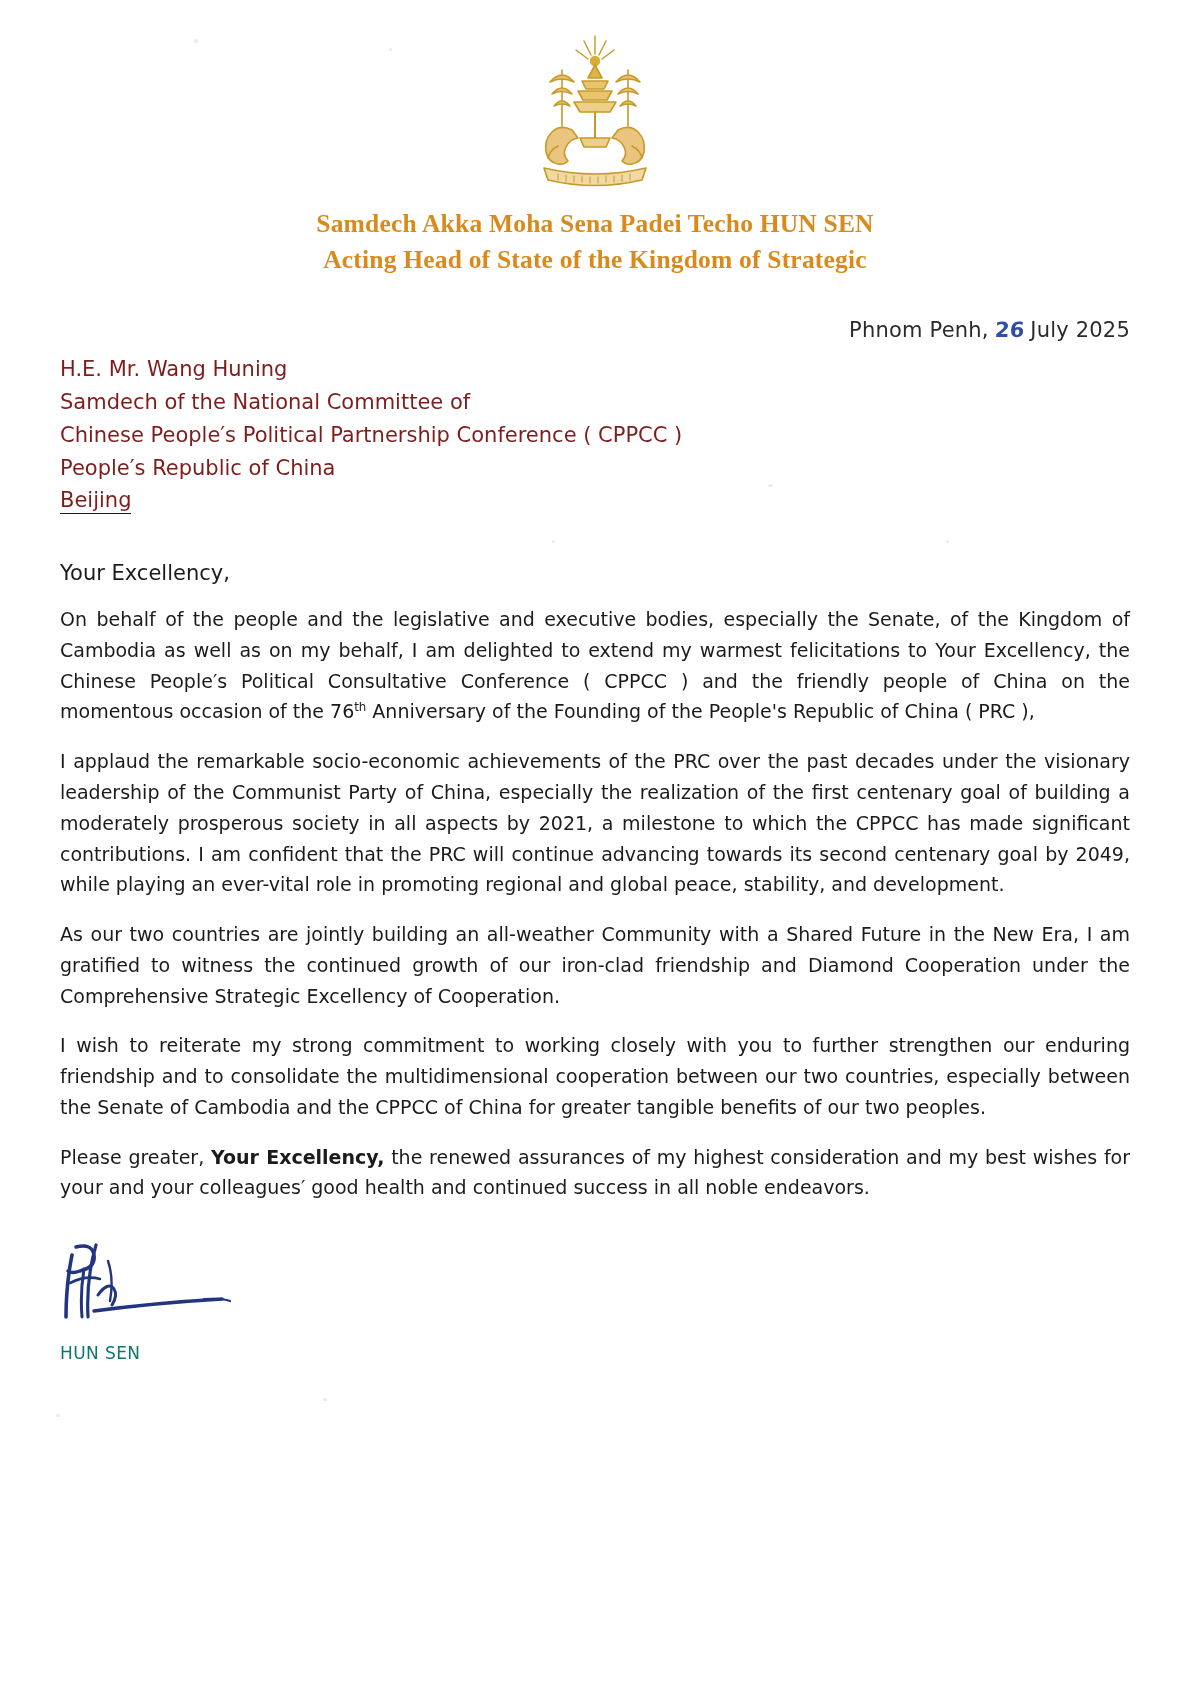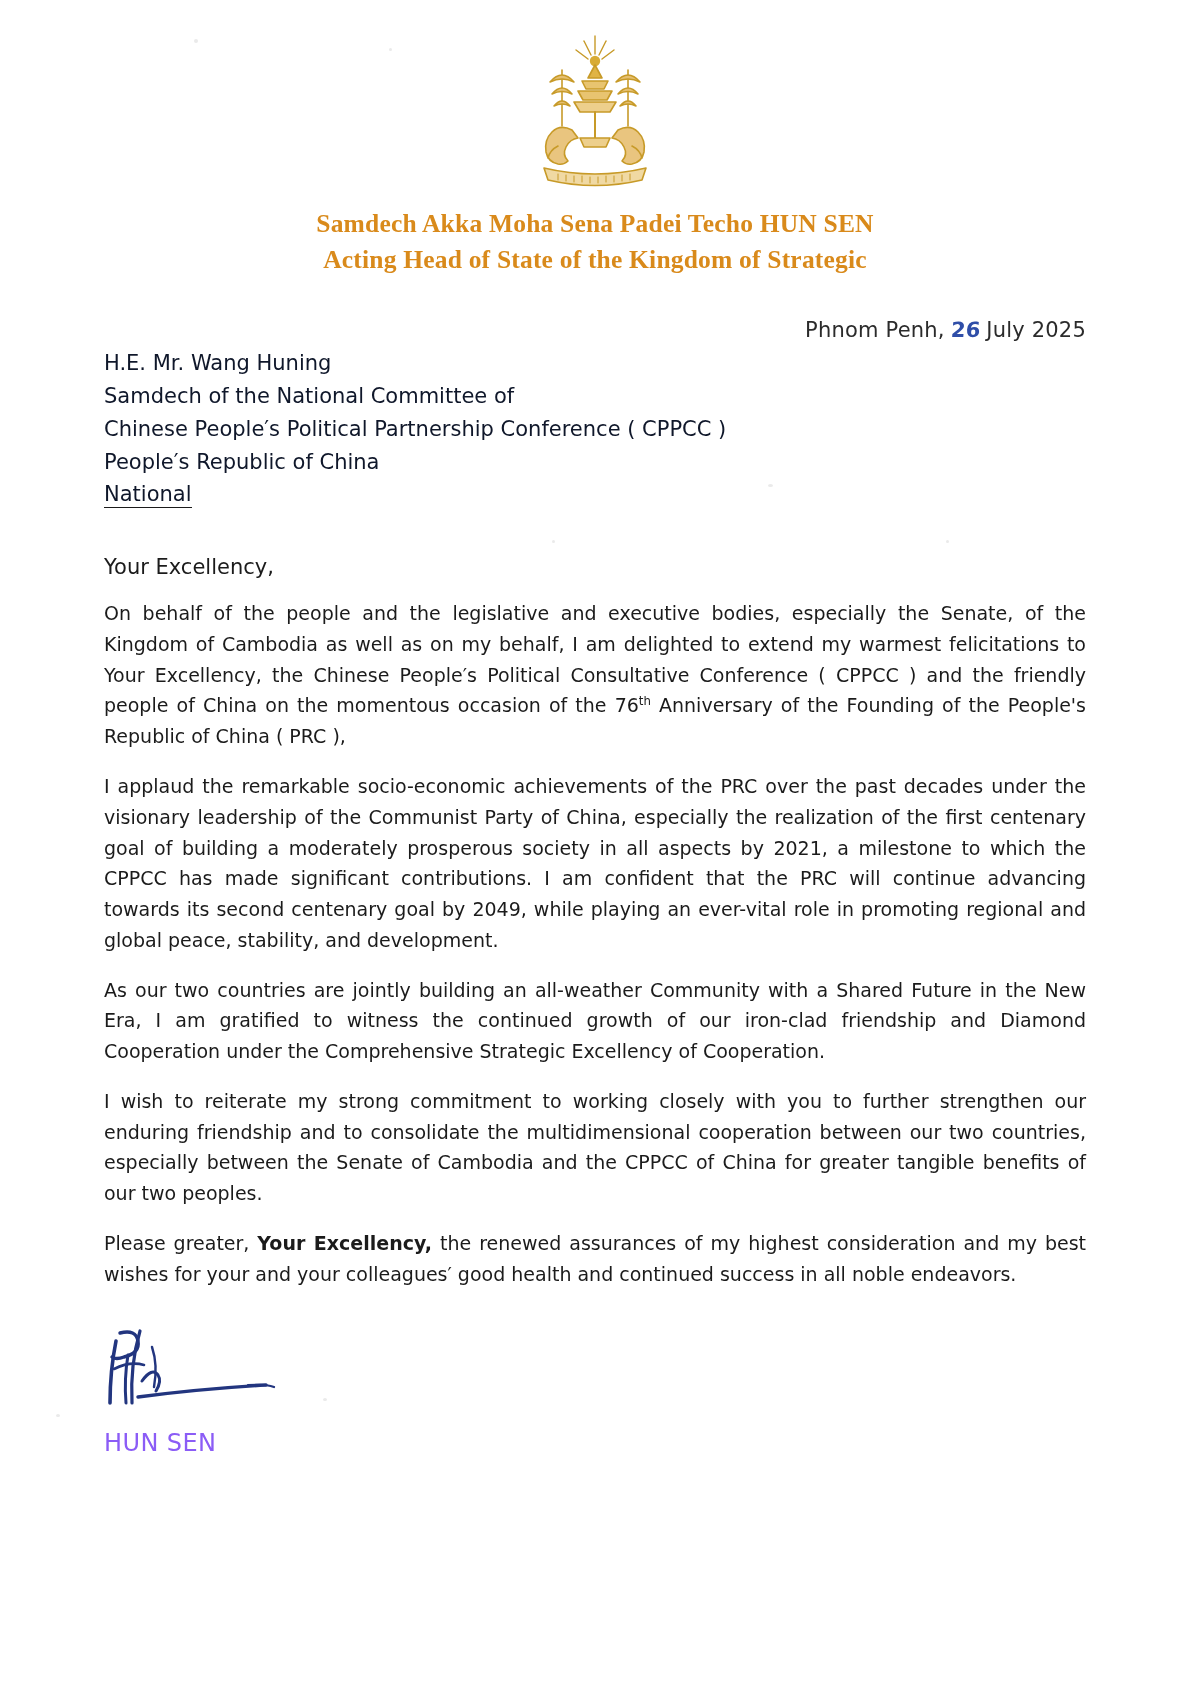--- a/index.html
+++ b/index.html
@@ -13,21 +13,21 @@
     font-family: "DejaVu Sans", sans-serif;
     color: #1b1b1b;
     position: relative;
     overflow: hidden;
   }
   .page {
     position: relative;
     width: 1190px;
     height: 1684px;
     box-sizing: border-box;
-    padding: 0 104px;
+    padding: 0 60px;
   }
 
   
   .emblem-wrap {
     display: flex;
     justify-content: center;
     padding-top: 34px;
   }
   .emblem {
     width: 170px;
@@ -61,24 +61,24 @@
     font-family: "DejaVu Sans", sans-serif;
     font-weight: bold;
     font-size: 21px;
     padding: 0 6px;
     display: inline-block;
     transform: skewX(-4deg);
   }
 
   
   .addressee {
-    margin-top: 5px;
+    margin-top: 11px;
     font-size: 21px;
     line-height: 1.56;
-    color: #0f172a;
+    color: #7f1d1d;
   }
   .addressee .underline {
     border-bottom: 1.5px solid #1b1b1b;
     display: inline-block;
     line-height: 1.15;
   }
 
   
   .salutation {
     margin-top: 44px;
@@ -113,23 +113,23 @@
     position: absolute;
     left: -6px;
     top: 0;
     width: 230px;
     height: 100px;
   }
   .signer-name {
     position: absolute;
     left: 0;
     top: 104px;
-    font-size: 24px;
+    font-size: 17px;
     letter-spacing: 0.4px;
-    color: #8b5cf6;
+    color: #0f766e;
   }
 
   
   .speck {
     position: absolute;
     background: #d9d9d9;
     border-radius: 50%;
     opacity: .55;
   }
 </style>
@@ -209,21 +209,21 @@
 
   <div class="date-line">
     <span>Phnom Penh,</span><span class="daynum">26</span><span>July 2025</span>
   </div>
 
   <div class="addressee">
     <div>H.E. Mr. Wang Huning</div>
     <div>Samdech of the National Committee of</div>
     <div>Chinese People′s Political Partnership Conference ( CPPCC )</div>
     <div>People′s Republic of China</div>
-    <div><span class="underline">National</span></div>
+    <div><span class="underline">Beijing</span></div>
   </div>
 
   <div class="salutation">Your Excellency,</div>
 
   <p class="body-para"><span>On behalf of the people and the legislative and executive bodies, especially the Senate, of the Kingdom of Cambodia as well as on my behalf, I am delighted to extend my warmest felicitations to Your Excellency, the Chinese People′s Political Consultative Conference ( CPPCC ) and the friendly people of China on the momentous occasion of the 76</span><sup>th</sup><span> Anniversary of the Founding of the People's Republic of China ( PRC ),</span></p>
 
   <p class="body-para">I applaud the remarkable socio-economic achievements of the PRC over the past decades under the visionary leadership of the Communist Party of China, especially the realization of the first centenary goal of building a moderately prosperous society in all aspects by 2021, a milestone to which the CPPCC has made significant contributions. I am confident that the PRC will continue advancing towards its second centenary goal by 2049, while playing an ever-vital role in promoting regional and global peace, stability, and development.</p>
 
   <p class="body-para">As our two countries are jointly building an all-weather Community with a Shared Future in the New Era, I am gratified to witness the continued growth of our iron-clad friendship and Diamond Cooperation under the Comprehensive Strategic Excellency of Cooperation.</p>
 

